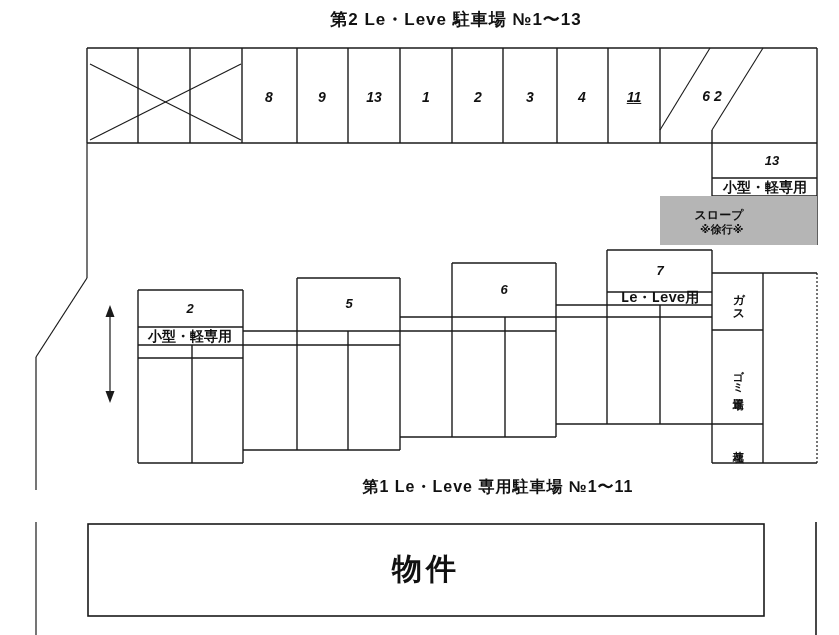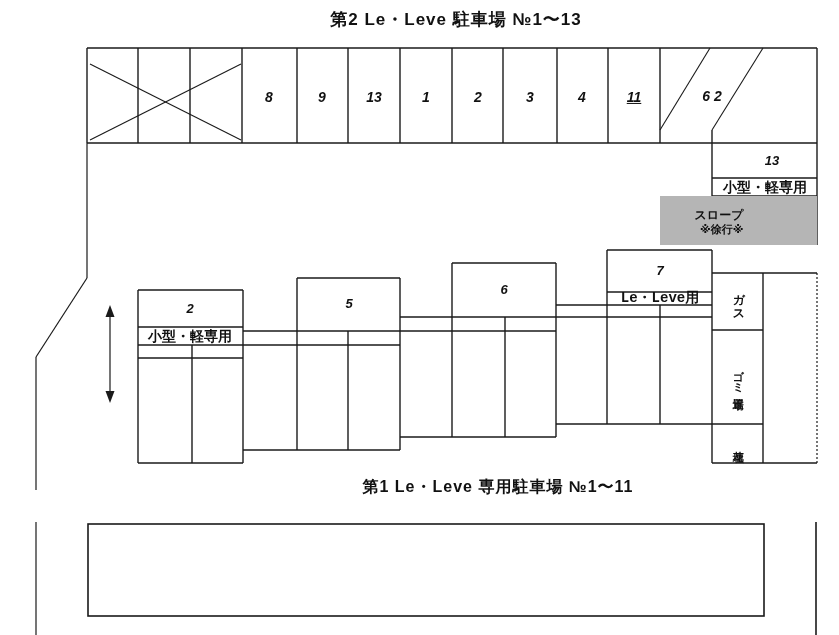--- a/index.html
+++ b/index.html
@@ -140,14 +140,15 @@
   <div class="txt num" style="left:190px;top:309px;font-size:13px;">2</div>
   <div class="txt small" style="left:190px;top:336px;">小型・軽専用</div>
 
   <div class="txt num" style="left:349px;top:304px;font-size:13px;">5</div>
   <div class="txt num" style="left:504px;top:290px;font-size:13px;">6</div>
 
   <div class="txt vtxt" style="left:738px;top:301px;">ガス</div>
   <div class="txt vtxt" style="left:738px;top:377px;letter-spacing:1px;font-size:11px;">ゴミ置場</div>
   <div class="txt vtxt" style="left:738px;top:443px;letter-spacing:1px;font-size:11px;">花壇</div>
 
+  <div class="txt prop" style="left:426px;top:569px;">物件</div>
 
 </div>
 
 </body></html>

